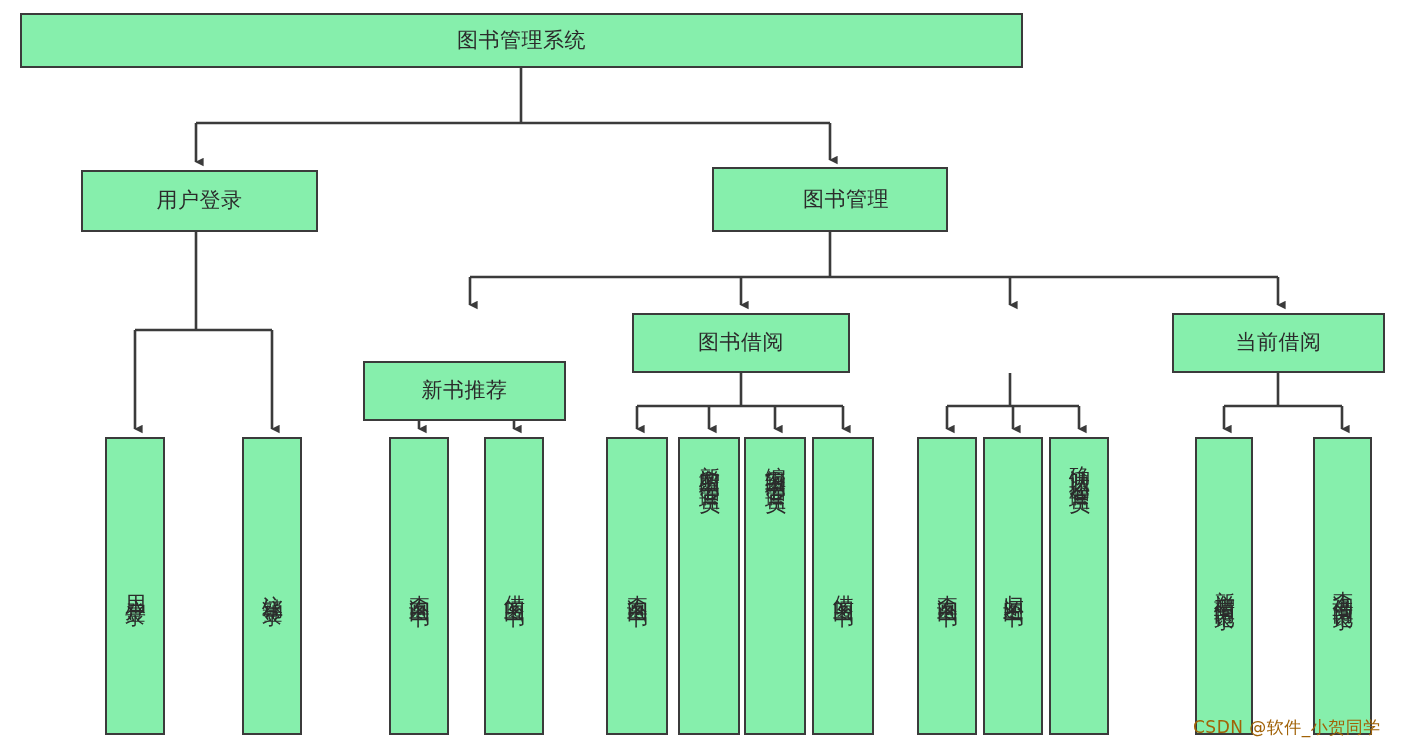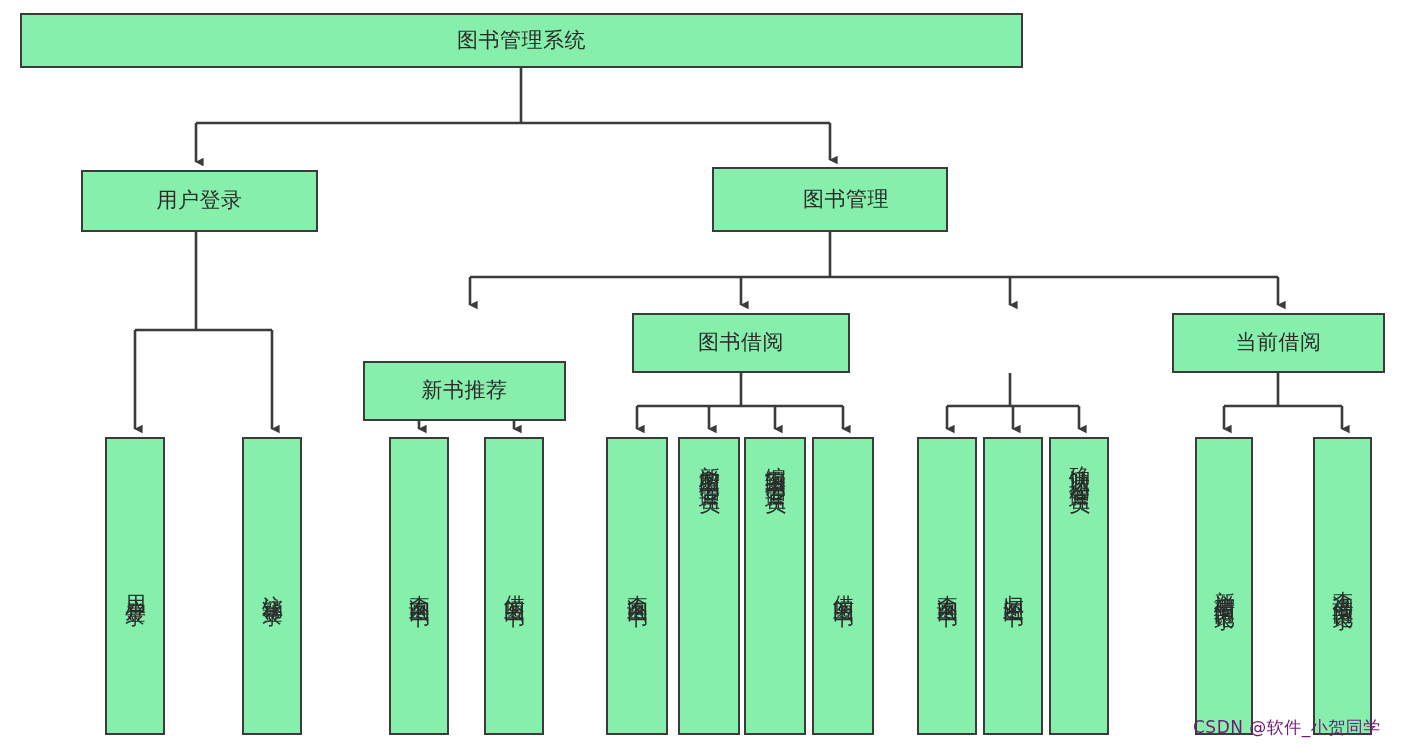--- a/index.html
+++ b/index.html
@@ -57,21 +57,21 @@
     justify-content: center;
     padding-top: 10px;
   }
   .leaf-short {
     align-items: center;
     padding-top: 0;
   }
   .watermark {
     position: absolute;
     font-size: 17px;
-    color: #701a75;
+    color: #a16207;
     white-space: nowrap;
     letter-spacing: 0.5px;
   }
 </style>
 </head>
 <body>
 
 <div id="diagram-root">
 
   <svg class="diagram-canvas" viewBox="0 0 1405 747">

